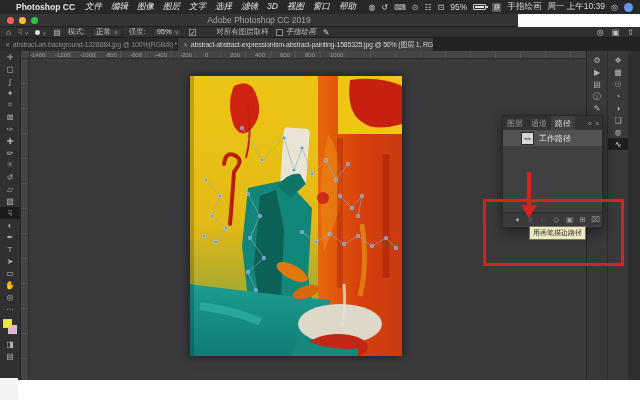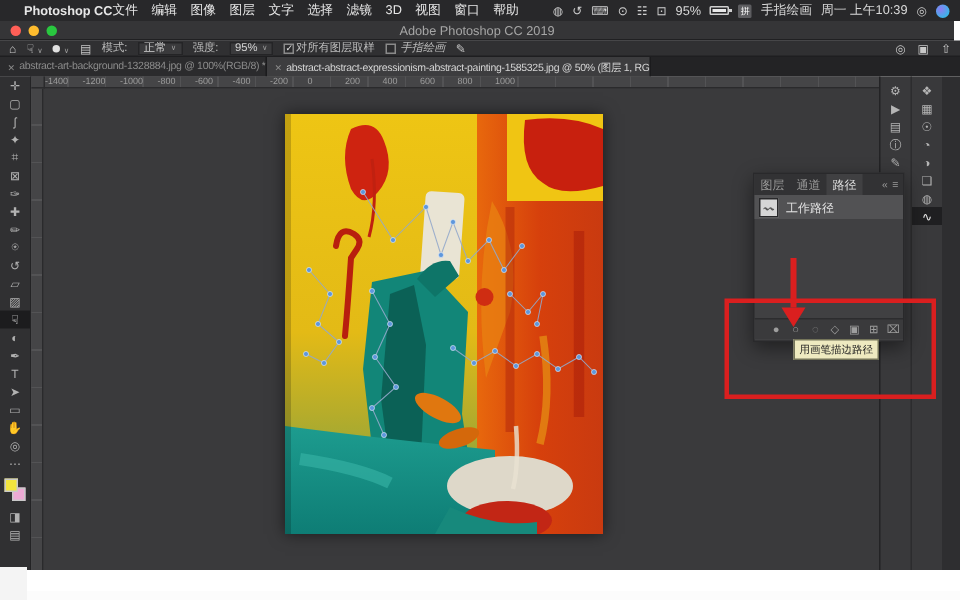--- a/index.html
+++ b/index.html
@@ -4,33 +4,33 @@
 <style>
   * { margin:0; padding:0; box-sizing:border-box; }
   html,body { width:640px; height:400px; }
   body { font-family:"Liberation Sans", sans-serif; background:#fff; overflow:hidden; }
   #screen { position:relative; width:640px; height:400px; background:#fff; overflow:hidden; }
 
   
   .menubar { position:absolute; left:0; top:0; width:640px; height:14px; background:#28282a;
     display:flex; align-items:center; padding:0 7px; color:#e6e6e6; font-size:8.5px; white-space:nowrap; }
   .menubar .apple { margin-right:9px; font-size:9px; }
-  .menubar .appname { font-weight:bold; }
-  .menubar .menus { display:flex; gap:9px; }
+  .menubar .appname { font-weight:bold; margin-right:10px; }
+  .menubar .menus { display:flex; gap:9px;font-style:italic; }
   .menubar .right { margin-left:auto; display:flex; align-items:center; gap:6px; color:#d8d8d8; }
   .menubar .right .sicon { font-size:8px; color:#cfcfcf; }
   .battery { display:inline-block; width:13px; height:6px; border:1px solid #cfcfcf; border-radius:1px; position:relative; }
   .battery:after { content:""; position:absolute; left:1px; top:1px; bottom:1px; width:9px; background:#e8e8e8; }
   .battery:before { content:""; position:absolute; right:-3px; top:1px; width:2px; height:2px; background:#cfcfcf; }
   .imebox { display:inline-flex; width:9px; height:9px; background:#5d5d60; color:#fff; font-size:6px;
     align-items:center; justify-content:center; border-radius:1px; }
   .siri { width:9px; height:9px; border-radius:50%; background:radial-gradient(circle at 35% 35%, #8f7bf2, #3bb3e8 70%); }
 
   
-  .titlebar { position:absolute; left:0; top:14px; width:636px; height:13px; background:#353537;
+  .titlebar { position:absolute; left:0; top:14px; width:518px; height:13px; background:#353537;
     border-bottom:1px solid #202022; display:flex; align-items:center; }
   .lights { display:flex; gap:5px; padding-left:7px; }
   .light { width:7px; height:7px; border-radius:50%; }
   .titlebar .wtitle { position:absolute; left:0; right:0; text-align:center; color:#a6a6a6; font-size:8.5px; }
 
   
   .optionsbar { position:absolute; left:0; top:27px; width:640px; height:11px; background:#303032;
     border-bottom:1px solid #1e1e20; display:flex; align-items:center; gap:7px; padding:0 6px;
     color:#bdbdbd; font-size:7.5px; white-space:nowrap; }
   .optionsbar .oicon { font-size:8px; color:#c8c8c8; }
@@ -83,21 +83,21 @@
   .dicon.selected { background:#1f1f21; color:#ececec; }
   .rightmargin { position:absolute; left:628px; top:51px; width:12px; height:329px; background:#2e2e30; }
 
   
   .paths-panel { position:absolute; left:502px; top:115px; width:101px; height:113px; background:#404042;
     border:1px solid #29292b; box-shadow:0 4px 12px rgba(0,0,0,0.45); font-size:8px; z-index:5; }
   .ppanel-tabs { height:14px; background:#323234; display:flex; align-items:stretch; color:#9a9a9a; }
   .ptab { padding:0 4px; display:flex; align-items:center; }
   .ptab.active { background:#404042; color:#dedede; }
   .ppanel-tabs .pticons { margin-left:auto; display:flex; gap:3px; align-items:center; padding-right:3px; color:#9a9a9a; font-size:7px; }
-  .workpath { height:16px; background:#525254; display:flex; align-items:center; gap:5px; padding:0 3px; }
+  .workpath { height:16px; background:#525254; display:flex; align-items:center; gap:5px; padding:0 18px; }
   .wpthumb { width:13px; height:13px; background:#d6d6d6; border:1px solid #28282a; color:#555;
     font-size:7px; display:flex; align-items:center; justify-content:center; }
   .workpath .wplabel { color:#e2e2e2; }
   .ppanel-body { height:66px; }
   .ppanel-footer { height:14px; background:#3a3a3c; border-top:1px solid #2c2c2e; display:flex;
     align-items:center; padding-left:8px; }
   .pbtn { width:13px; text-align:center; color:#9e9e9e; font-size:7.5px; }
 
   
   .tooltip { position:absolute; left:529px; top:226px; background:#eeeac0; border:1px solid #75755a;
@@ -181,21 +181,21 @@
     <span>模式:</span>
     <span class="obox">
       <span>正常</span>
       <span class="caret">∨</span>
     </span>
     <span>强度:</span>
     <span class="obox">
       <span>95%</span>
       <span class="caret">∨</span>
     </span>
-    <span style="display:inline-flex;align-items:center;gap:1px;">
+    <span style="display:inline-flex;align-items:center;gap:20px;">
       <span class="cbx">✓</span>
       <span>对所有图层取样</span>
     </span>
     <span style="display:inline-flex;align-items:center;gap:3px;font-style:italic;">
       <span class="cbx"></span>
       <span>手指绘画</span>
     </span>
     <span class="oicon">✎</span>
     <span class="right">
       <span class="oicon">◎</span>

